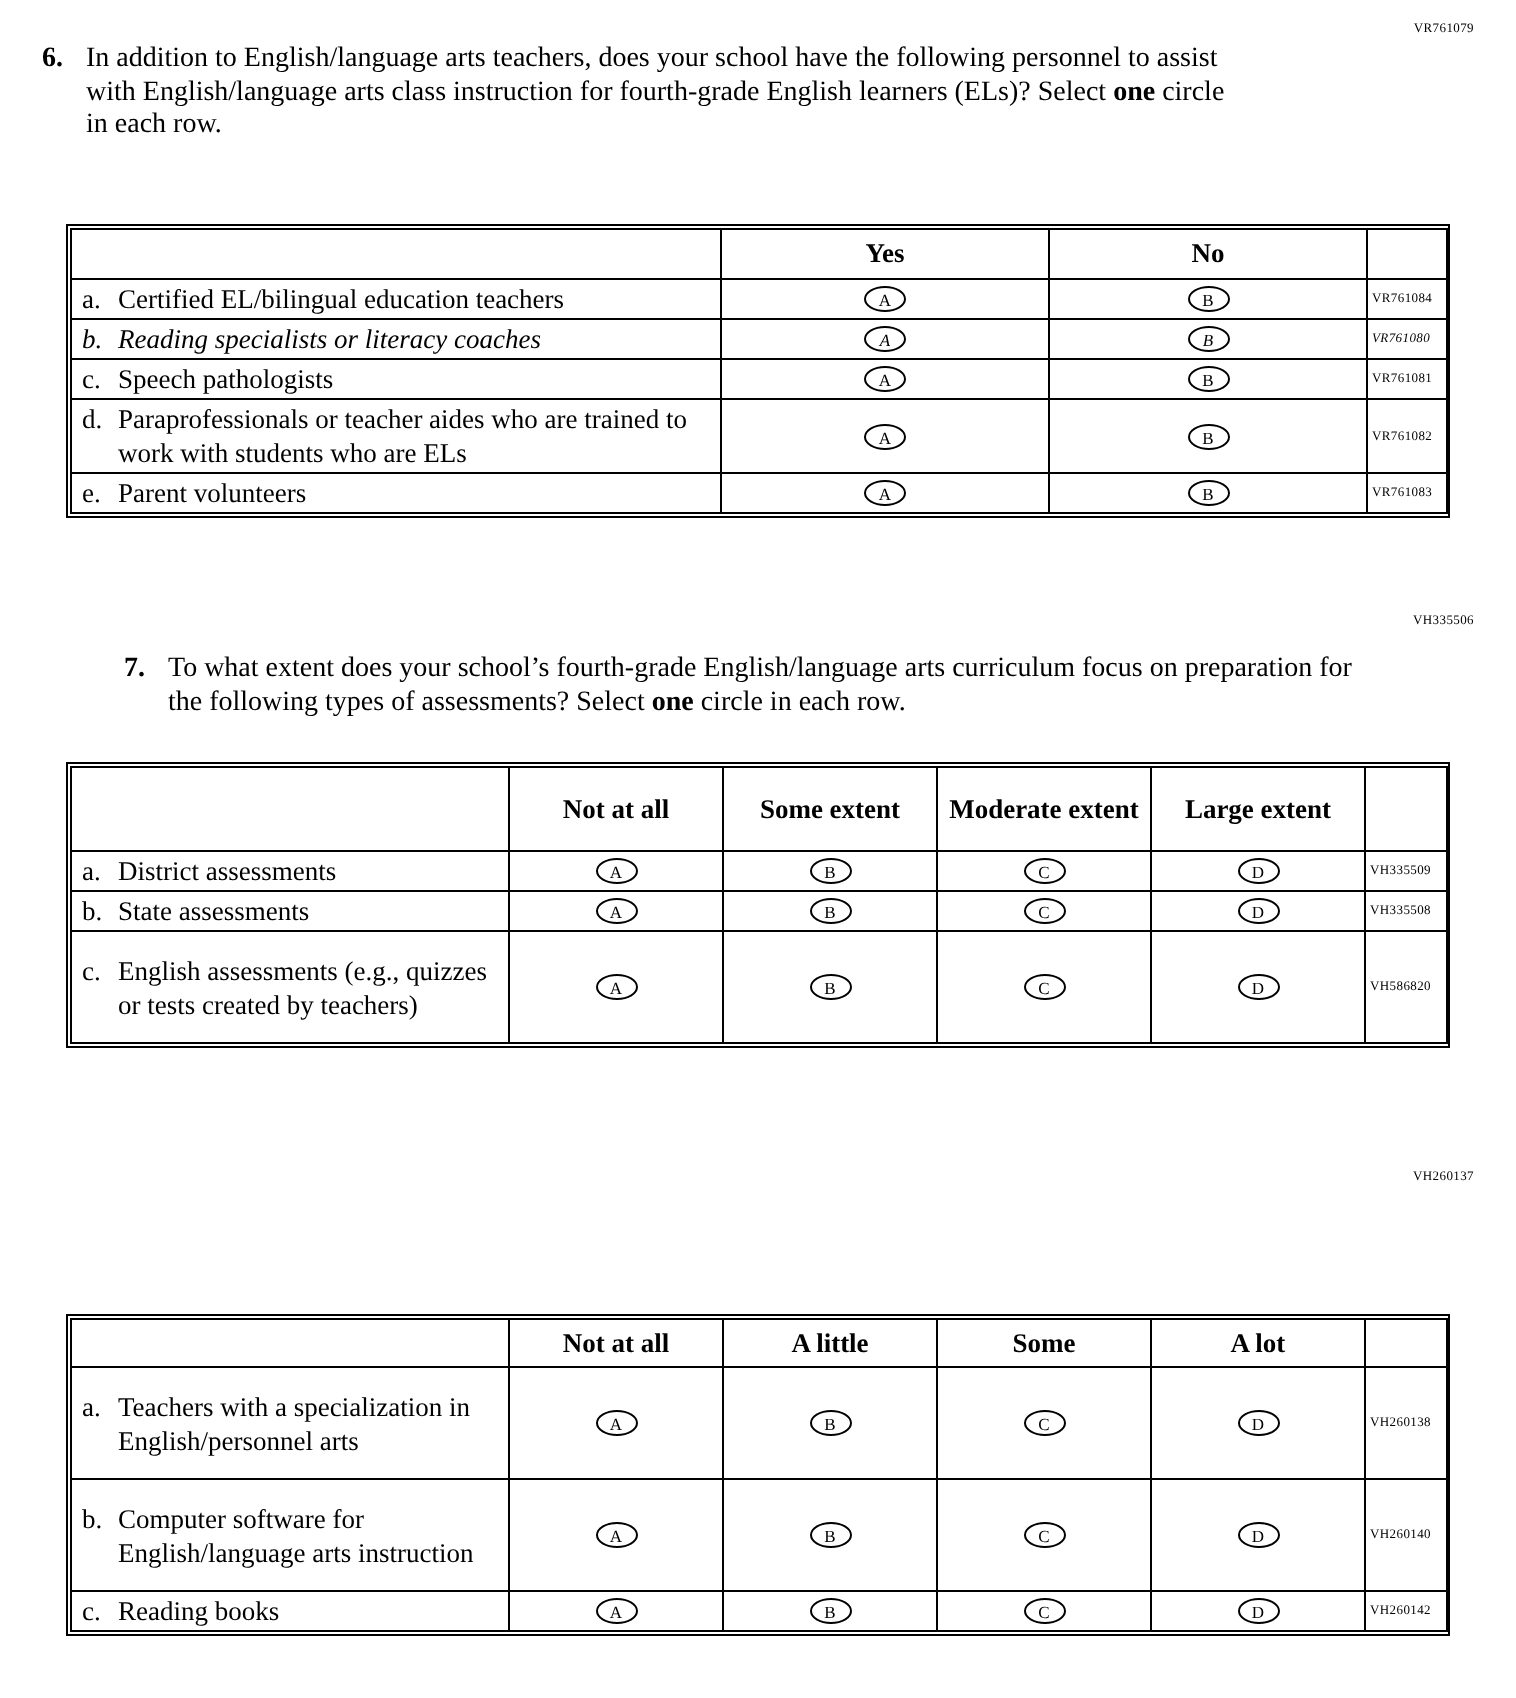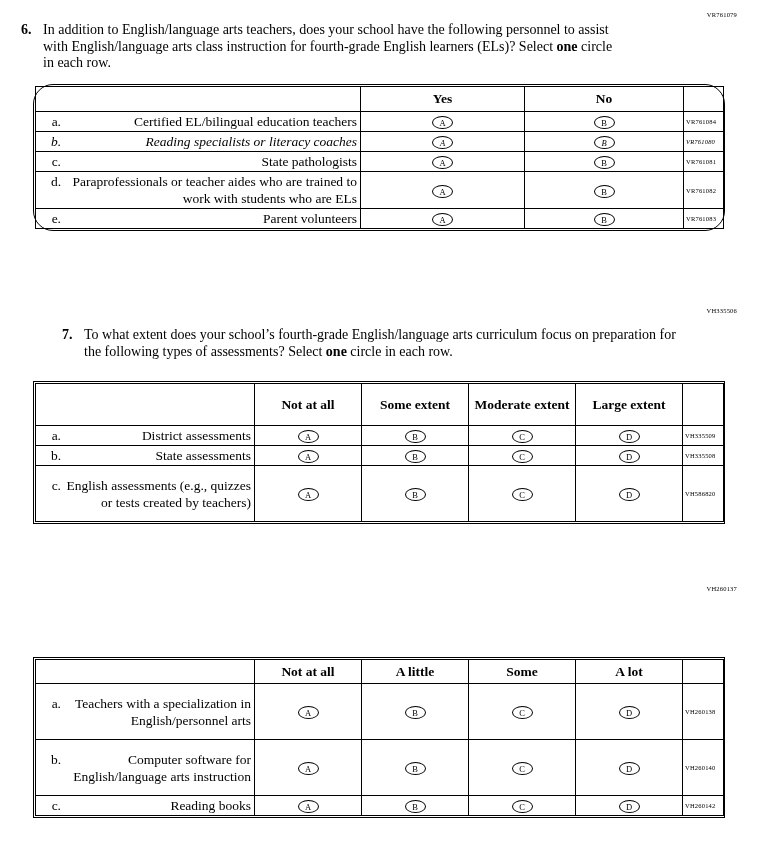--- a/index.html
+++ b/index.html
@@ -30,21 +30,21 @@
   .qbody b { font-weight: bold; }
   .tblwrap {
     position: absolute;
     border: 1px solid #000;
     padding: 1px;
     background: #fff;
   }
   table.qt { border-collapse: collapse; table-layout: fixed; width: 100%; }
   .qt th, .qt td { border: 1px solid #000; padding: 0; vertical-align: middle; }
   .qt th { font-size: 13.5px; font-weight: bold; text-align: center; padding: 2px 1px; line-height: 16px; }
-  td.lbl { font-size: 13.5px; padding: 1px 3px 1px 5px; line-height: 17px; text-align: right; }
+  td.lbl { font-size: 13.5px; padding: 1px 3px 1px 5px; line-height: 17px; }
   td.lbl .ltr { display: inline-block; width: 18px; vertical-align: top; }
   td.lbl .txt { display: inline-block; width: calc(100% - 20px); vertical-align: top; }
   td.opt { text-align: center; }
   .bubble {
     display: inline-block;
     width: 21px;
     height: 13px;
     border: 1px solid #000;
     border-radius: 50%;
     font-size: 8.5px;
@@ -59,21 +59,21 @@
 <body>
 
 <div class="page">
 
   <div class="qcode" style="top:12px; right:21px;">VR761079</div>
 
   <div class="prompt" style="top:22px; left:21px; width:600px;">
     <span class="qnum">6.</span><span class="qbody"><span>In addition to English/language arts teachers, does your school have the following personnel to assist with English/language arts class instruction for fourth-grade English learners (ELs)? Select </span><b>one</b><span> circle in each row.</span></span>
   </div>
 
-  <div class="tblwrap" style="top:84px; left:33px; width:692px;border-radius:20px;">
+  <div class="tblwrap" style="top:112px; left:33px; width:692px;">
     <table class="qt">
       <colgroup>
           <col style="width:325px">
           <col style="width:164px">
           <col style="width:159px">
           <col style="width:40px">
         </colgroup>
       <tbody>
           <tr style="height:25px;">
         <th></th>
@@ -87,21 +87,21 @@
         <td class="opt"><span class="bubble">B</span></td>
         <td class="code">VR761084</td>
       </tr>
       <tr style="height:18px;font-style:italic;">
         <td class="lbl"><span class="ltr">b.</span><span class="txt">Reading specialists or literacy coaches</span></td>
         <td class="opt"><span class="bubble">A</span></td>
         <td class="opt"><span class="bubble">B</span></td>
         <td class="code">VR761080</td>
       </tr>
       <tr style="height:18px;">
-        <td class="lbl"><span class="ltr">c.</span><span class="txt">State pathologists</span></td>
+        <td class="lbl"><span class="ltr">c.</span><span class="txt">Speech pathologists</span></td>
         <td class="opt"><span class="bubble">A</span></td>
         <td class="opt"><span class="bubble">B</span></td>
         <td class="code">VR761081</td>
       </tr>
       <tr style="height:35px;">
         <td class="lbl"><span class="ltr">d.</span><span class="txt">Paraprofessionals or teacher aides who are trained to work with students who are ELs</span></td>
         <td class="opt"><span class="bubble">A</span></td>
         <td class="opt"><span class="bubble">B</span></td>
         <td class="code">VR761082</td>
       </tr>

